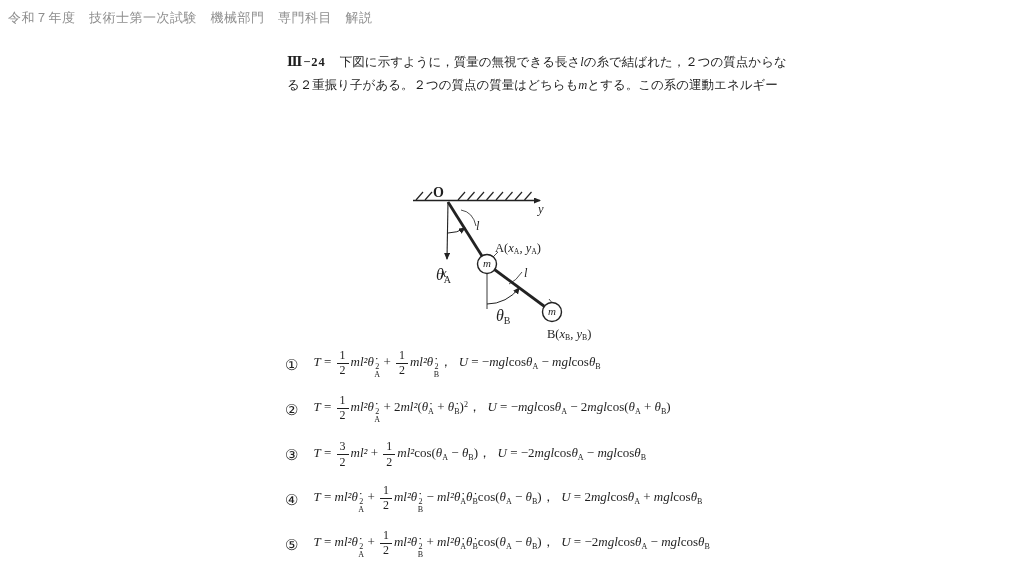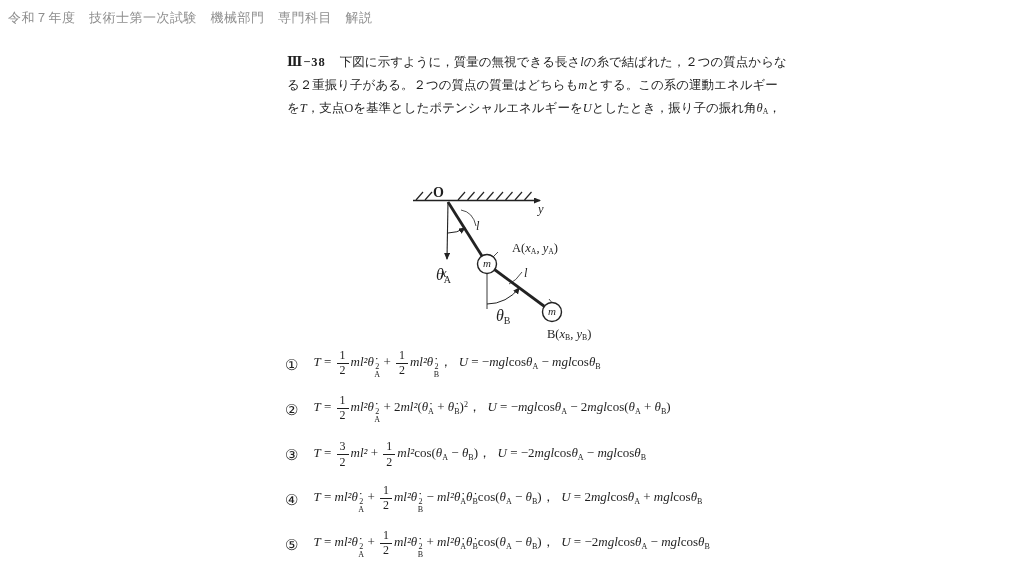--- a/index.html
+++ b/index.html
@@ -55,25 +55,24 @@
 
   <div class="logo">
     <div class="stripe" style="left: 1px; top: 11px; background: rgb(121, 223, 199);"></div>
     <div class="stripe" style="left: 12px; top: 21px; background: rgb(98, 160, 220);"></div>
     <div class="stripe" style="left: 23px; top: 31px; background: rgb(122, 92, 214);"></div>
     <div class="txt">PME</div>
   </div>
 
   <div class="problem">
     <div class="p-line first">
-      <span class="q-num">Ⅲ−38</span>
+      <span class="q-num">Ⅲ−24</span>
       <span>下図に示すように，質量の無視できる長さ<span class="it">l</span>の糸で結ばれた，２つの質点からな</span>
     </div>
     <div class="p-line">る２重振り子がある。２つの質点の質量はどちらも<span class="it">m</span>とする。この系の運動エネルギー</div>
-    <div class="p-line">を<span class="it">T</span>，支点Oを基準としたポテンシャルエネルギーを<span class="it">U</span>としたとき，振り子の振れ角<span class="it">θ</span><sub>A</sub>，</div>
   </div>
 
   <div class="diagram">
     <svg width="235" height="150" viewBox="400 180 235 150">
       <defs>
         <marker id="arr" markerWidth="8" markerHeight="8" refX="6" refY="3" orient="auto" markerUnits="userSpaceOnUse">
           <path d="M0,0 L7,3 L0,6 z" fill="#222"></path>
         </marker>
       </defs>
 
@@ -108,21 +107,21 @@
 
       <circle cx="487" cy="264" r="9.5" fill="#fff" stroke="#222" stroke-width="1.4"></circle>
       <circle cx="552" cy="312" r="9.5" fill="#fff" stroke="#222" stroke-width="1.4"></circle>
     </svg>
 
     <span class="dlabel big" style="left:33px;top:6px;">O</span>
     <span class="dlabel" style="left:138px;top:23px;"><span class="it">y</span></span>
     <span class="dlabel" style="left:41px;top:87px;"><span class="it">x</span></span>
     <span class="dlabel" style="left:36px;top:44px;font-size:16px;margin-top:43px;"><span class="it">θ</span><sub>A</sub></span>
     <span class="dlabel" style="left:76px;top:40px;"><span class="it">l</span></span>
-    <span class="dlabel" style="left:95px;top:62px;font-size:12.5px;margin-left:17px;">A(<span class="it">x</span><sub>A</sub>, <span class="it">y</span><sub>A</sub>)</span>
+    <span class="dlabel" style="left:95px;top:62px;font-size:12.5px;">A(<span class="it">x</span><sub>A</sub>, <span class="it">y</span><sub>A</sub>)</span>
     <span class="dlabel" style="left:80px;top:78px;width:14px;text-align:center;font-size:11px;"><span class="it">m</span></span>
     <span class="dlabel" style="left:96px;top:128px;font-size:16px;"><span class="it">θ</span><sub>B</sub></span>
     <span class="dlabel" style="left:124px;top:87px;"><span class="it">l</span></span>
     <span class="dlabel" style="left:147px;top:108px;font-size:12.5px;margin-top:40px;">B(<span class="it">x</span><sub>B</sub>, <span class="it">y</span><sub>B</sub>)</span>
     <span class="dlabel" style="left:145px;top:126px;width:14px;text-align:center;font-size:11px;"><span class="it">m</span></span>
   </div>
 
   <div class="options">
     <div class="opt-row">
       <span class="opt-marker">①</span>

